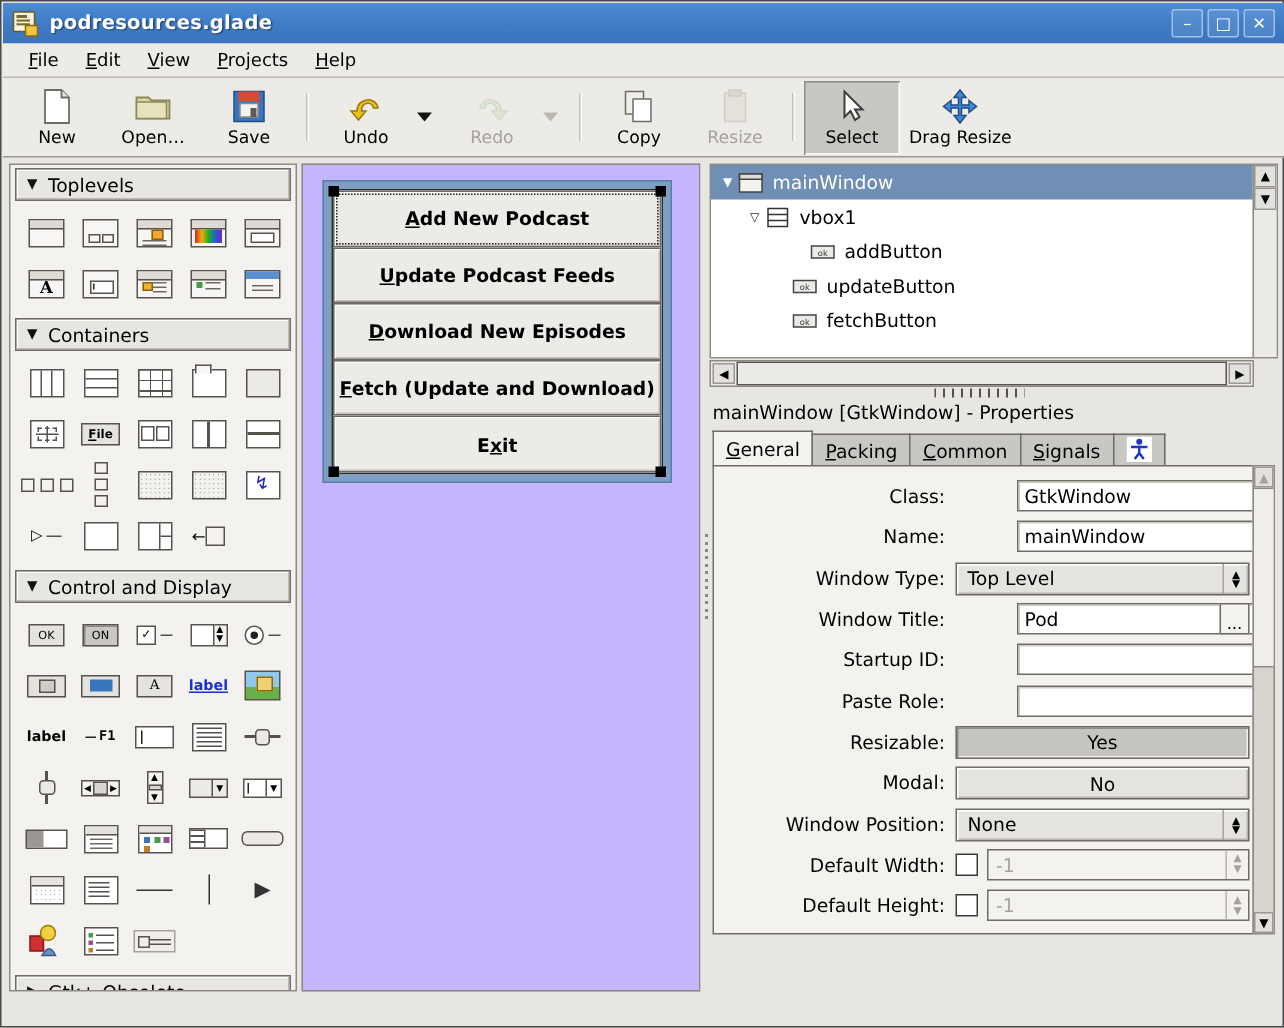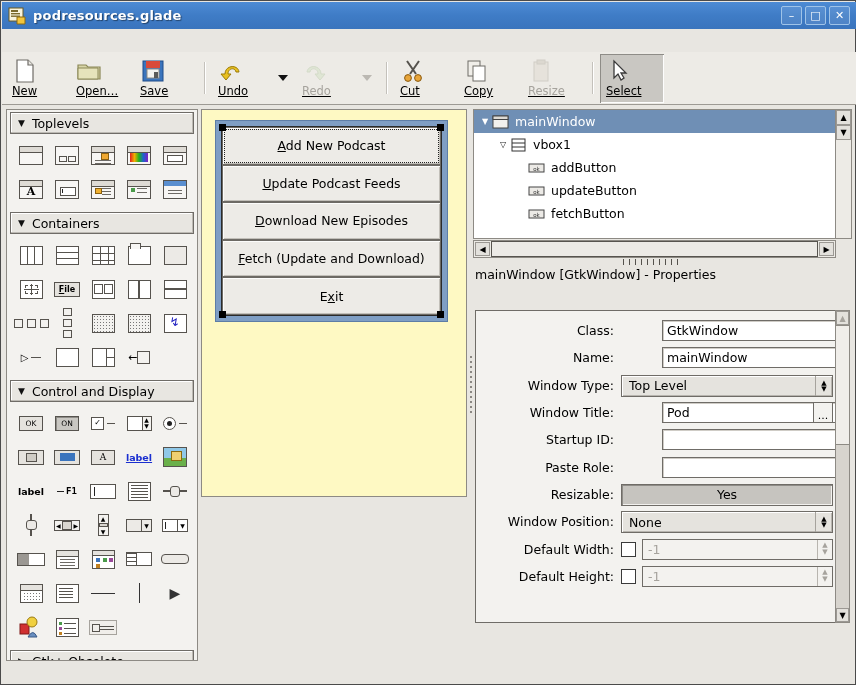--- a/index.html
+++ b/index.html
@@ -26,38 +26,38 @@
   .menubar{position:absolute;left:1px;top:28px;width:854px;height:23px;
     background:#edebe6;display:flex;align-items:center;padding-left:8px;
     box-sizing:border-box;border-bottom:1px solid #bfbcb5;}
   .menu-item{padding:3px 9px;font-size:12px;color:#000;cursor:default;}
   .menu-item u{text-decoration:underline;}
   
   .toolbar{position:absolute;left:1px;top:51px;width:854px;height:53px;
     background:#edebe6;display:flex;align-items:center;padding-left:4px;
     box-sizing:border-box;border-bottom:1px solid #9d9a94;}
   .tb-item{height:49px;min-width:52px;display:flex;flex-direction:column;
-    align-items:flex-start;justify-content:center;padding:0 6px;cursor:default;text-decoration:underline;}
+    align-items:center;justify-content:center;padding:0 6px;cursor:default;}
   .tb-item.active{background:#c9c7c2;
     box-shadow:inset 1px 1px 0 #8e8c87, inset -1px -1px 0 #fdfdfd;}
   .tb-ico{height:26px;display:flex;align-items:flex-end;justify-content:center;}
   .tb-lbl{font-size:11.5px;margin-top:2px;line-height:1;}
   .tb-item.disabled .tb-lbl{color:#a6a39d;}
   .tb-sep{width:1px;height:32px;background:#c4c1bb;margin:0 6px;
     border-right:1px solid #fff;}
   .tb-arrow{width:0;height:0;border-left:5px solid transparent;
     border-right:5px solid transparent;border-top:6px solid #111;
     margin:0 8px 0 2px;align-self:center;}
   .tb-arrow.dim{border-top-color:#bbb8b2;}
   
   .pane-palette{position:absolute;left:5px;top:108px;width:192px;height:552px;
     background:#f3f2ef;border:1px solid #8d8a84;box-sizing:border-box;
     overflow:hidden;}
-  .pane-canvas{position:absolute;left:200px;top:108px;width:266px;height:388px;
-    background:#fef9c3;border:1px solid #8d8a84;box-sizing:border-box;}
+  .pane-canvas{position:absolute;left:200px;top:108px;width:266px;height:552px;
+    background:#c4b5fd;border:1px solid #8d8a84;box-sizing:border-box;font-weight:bold;}
   .splitter{position:absolute;left:466px;top:108px;width:8px;height:552px;
     background:#e8e6e1;display:flex;align-items:center;justify-content:center;}
   .splitter-grip{width:2px;height:58px;background:
     repeating-linear-gradient(180deg,#8b8883 0 2px,transparent 2px 5px);}
   .pane-right{position:absolute;left:472px;top:108px;width:379px;height:552px;}
   
   .pal-header{margin:2px 3px 0 3px;height:22px;background:#e8e6e1;
     border:1px solid #6f6c67;display:flex;align-items:center;
     padding-left:7px;box-sizing:border-box;
     box-shadow:inset -1px -1px 0 #bdbab4, inset 1px 1px 0 #ffffff;}
@@ -116,21 +116,21 @@
   
   .prop-title{position:absolute;left:2px;top:158px;font-size:12.5px;}
   .tabs{position:absolute;left:2px;top:178px;display:flex;align-items:flex-end;}
   .tab{height:22px;padding:0 8px;border:1px solid #6f6c67;border-bottom:none;
     background:#c9c7c2;display:flex;align-items:center;font-size:12.5px;
     margin-right:-1px;box-sizing:border-box;cursor:default;}
   .tab.active{background:#f3f2ef;height:24px;}
   .tab u{text-decoration:underline;}
   .prop-body{position:absolute;left:2px;top:201px;width:361px;height:313px;
     background:#f3f2ef;border:1px solid #6f6c67;box-sizing:border-box;
-    padding:6px 0 0 0;overflow:hidden;}
+    padding:6px 0 0 16px;overflow:hidden;}
   .prow{display:flex;align-items:center;height:27.3px;padding:0 2px 0 6px;}
   .plabel{width:132px;text-align:right;padding-right:7px;font-size:12.5px;
     flex:0 0 132px;}
   .pfield{flex:1;height:21px;box-sizing:border-box;position:relative;}
   .entry{width:100%;height:21px;border:1px solid #6f6c67;background:#fff;
     box-sizing:border-box;padding:0 4px;font-size:12.5px;line-height:19px;
     box-shadow:inset 1px 1px 0 #cfccc6;margin-left:41px;}
   .combo{width:100%;height:22px;border:1px solid #6f6c67;background:#e5e3de;
     box-sizing:border-box;display:flex;align-items:center;padding-left:7px;
     font-size:12.5px;box-shadow:inset 1px 1px 0 #fff, inset -1px -1px 0 #b8b5af;}
@@ -178,20 +178,27 @@
       </svg>
     </span>
     <span class="title-text">podresources.glade</span>
     <span class="win-btns">
       <span class="win-btn">–</span>
       <span class="win-btn">□</span>
       <span class="win-btn">✕</span>
     </span>
   </div>
 
+  <div class="menubar" id="menubar">
+      <div class="menu-item"><u>F</u>ile</div>
+      <div class="menu-item"><u>E</u>dit</div>
+      <div class="menu-item"><u>V</u>iew</div>
+      <div class="menu-item"><u>P</u>rojects</div>
+      <div class="menu-item"><u>H</u>elp</div>
+    </div>
 
   <div class="toolbar" id="toolbar">
       <div class="tb-item">
         <div class="tb-ico">
           <svg width="26" height="26" viewBox="0 0 26 26">
             <path d="M5 2 h11 l5 5 v17 H5 Z" fill="#ffffff" stroke="#6f6c67" stroke-width="1.2"></path>
             <path d="M16 2 v5 h5" fill="#e9e7e2" stroke="#6f6c67" stroke-width="1.2"></path>
           </svg>
         </div>
         <div class="tb-lbl">New</div>
@@ -232,30 +239,20 @@
             <path d="M19 16 C19 7, 6 6, 5 14 L8 14 C9 9, 16 10, 16 16 L13 16 L18 22 L23 16 Z" fill="#cfe0c0" stroke="#b4c6a4" stroke-width="1"></path>
           </svg>
         </div>
         <div class="tb-lbl">Redo</div>
       </div>
       <div class="tb-arrow dim"></div>
       <div class="tb-sep"></div>
       <div class="tb-item">
         <div class="tb-ico">
           <svg width="26" height="26" viewBox="0 0 26 26">
-            <path d="M7 3 L16 16 M19 3 L10 16" stroke="#55524d" stroke-width="2" fill="none"></path>
-            <circle cx="8" cy="20" r="3.4" fill="#e8a53a" stroke="#8a5a10"></circle>
-            <circle cx="18" cy="20" r="3.4" fill="#e8a53a" stroke="#8a5a10"></circle>
-          </svg>
-        </div>
-        <div class="tb-lbl">Cut</div>
-      </div>
-      <div class="tb-item">
-        <div class="tb-ico">
-          <svg width="26" height="26" viewBox="0 0 26 26">
             <rect x="4" y="3" width="12" height="15" fill="#f0eee9" stroke="#6f6c67"></rect>
             <rect x="9" y="8" width="12" height="15" fill="#ffffff" stroke="#6f6c67"></rect>
           </svg>
         </div>
         <div class="tb-lbl">Copy</div>
       </div>
       <div class="tb-item disabled">
         <div class="tb-ico" style="opacity: 0.45;">
           <svg width="26" height="26" viewBox="0 0 26 26">
             <rect x="6" y="4" width="14" height="19" fill="#ded9cf" stroke="#b0aba0"></rect>
@@ -265,20 +262,28 @@
         <div class="tb-lbl">Resize</div>
       </div>
       <div class="tb-sep"></div>
       <div class="tb-item active">
         <div class="tb-ico">
           <svg width="26" height="26" viewBox="0 0 26 26">
             <path d="M8 3 L8 20 L12 16 L15 22 L18 20 L15 15 L20 15 Z" fill="#ffffff" stroke="#3a3a3a" stroke-width="1.3"></path>
           </svg>
         </div>
         <div class="tb-lbl">Select</div>
+      </div>
+      <div class="tb-item">
+        <div class="tb-ico">
+          <svg width="26" height="26" viewBox="0 0 26 26">
+            <path d="M13 2 L17 7 H14 V12 H19 V9 L24 13 L19 17 V14 H14 V19 H17 L13 24 L9 19 H12 V14 H7 V17 L2 13 L7 9 V12 H12 V7 H9 Z" fill="#4a86d8" stroke="#1e4d8a"></path>
+          </svg>
+        </div>
+        <div class="tb-lbl">Drag Resize</div>
       </div>
     </div>
 
   <div class="pane-palette" id="palette">
       <div class="pal-header">
         <span class="tri">▼</span>
         <span class="ttl">Toplevels</span>
       </div>
       <div class="pal-grid">
         <div class="pal-cell">
@@ -671,21 +676,21 @@
           </div>
           <div class="tree-row" style="padding-left: 22px;">
             <span class="tw-tri">▽</span>
             <span class="tw-ico"><svg width="17" height="14" viewBox="0 0 17 14">
                 <rect x="2" y="1" width="13" height="12" fill="#fff" stroke="#333"></rect>
                 <line x1="2" y1="5" x2="15" y2="5" stroke="#333"></line>
                 <line x1="2" y1="9" x2="15" y2="9" stroke="#333"></line>
               </svg></span>
             <span>vbox1</span>
           </div>
-          <div class="tree-row" style="padding-left: 40px;">
+          <div class="tree-row" style="padding-left: 40px; margin-left: 12px;">
             <span class="tw-tri"></span>
             <span class="tw-ico"><svg width="17" height="14" viewBox="0 0 17 14">
                 <rect x="1" y="3" width="15" height="8" fill="#eceae6" stroke="#444"></rect>
                 <text x="8.5" y="9.5" font-size="5.5" text-anchor="middle" fill="#333" font-family="DejaVu Sans">ok</text>
               </svg></span>
             <span>addButton</span>
           </div>
           <div class="tree-row" style="padding-left: 40px;">
             <span class="tw-tri"></span>
             <span class="tw-ico"><svg width="17" height="14" viewBox="0 0 17 14">
@@ -713,20 +718,41 @@
     <div class="hsb">
       <div class="sb-btn" style="width:15px;height:14px;margin-left:1px;">◀</div>
       <div class="hsb-thumb"></div>
       <div class="sb-btn" style="width:15px;height:14px;margin-right:1px;">▶</div>
     </div>
 
     <div class="grip-dots"></div>
 
     <div class="prop-title">mainWindow [GtkWindow] - Properties</div>
 
+    <div class="tabs" id="proptabs">
+        <div class="tab active">
+          <span><u>G</u>eneral</span>
+        </div>
+        <div class="tab">
+          <span><u>P</u>acking</span>
+        </div>
+        <div class="tab">
+          <span><u>C</u>ommon</span>
+        </div>
+        <div class="tab">
+          <span><u>S</u>ignals</span>
+        </div>
+        <div class="tab">
+          <span><svg width="17" height="17" viewBox="0 0 17 17">
+              <rect width="17" height="17" fill="#fff"></rect>
+              <circle cx="8.5" cy="3.5" r="2" fill="#1a35c8"></circle>
+              <path d="M3 7 h11 M8.5 6 v5 M8.5 11 l-3 4 M8.5 11 l3 4" stroke="#1a35c8" stroke-width="1.6" fill="none"></path>
+            </svg></span>
+        </div>
+      </div>
 
     <div class="prop-body" id="propfields">
         <div class="prow">
           <div class="plabel">Class:</div>
           <div class="pfield">
             <div class="entry">GtkWindow</div>
           </div>
         </div>
         <div class="prow">
           <div class="plabel">Name:</div>
@@ -762,20 +788,26 @@
         <div class="prow">
           <div class="plabel">Paste Role:</div>
           <div class="pfield">
             <div class="entry"></div>
           </div>
         </div>
         <div class="prow">
           <div class="plabel">Resizable:</div>
           <div class="pfield">
             <div class="tbtn pressed">Yes</div>
+          </div>
+        </div>
+        <div class="prow">
+          <div class="plabel">Modal:</div>
+          <div class="pfield">
+            <div class="tbtn">No</div>
           </div>
         </div>
         <div class="prow">
           <div class="plabel">Window Position:</div>
           <div class="pfield">
             <div class="combo">
               <span>None</span>
               <span class="spin">
                 <span>▲</span>
                 <span>▼</span>

